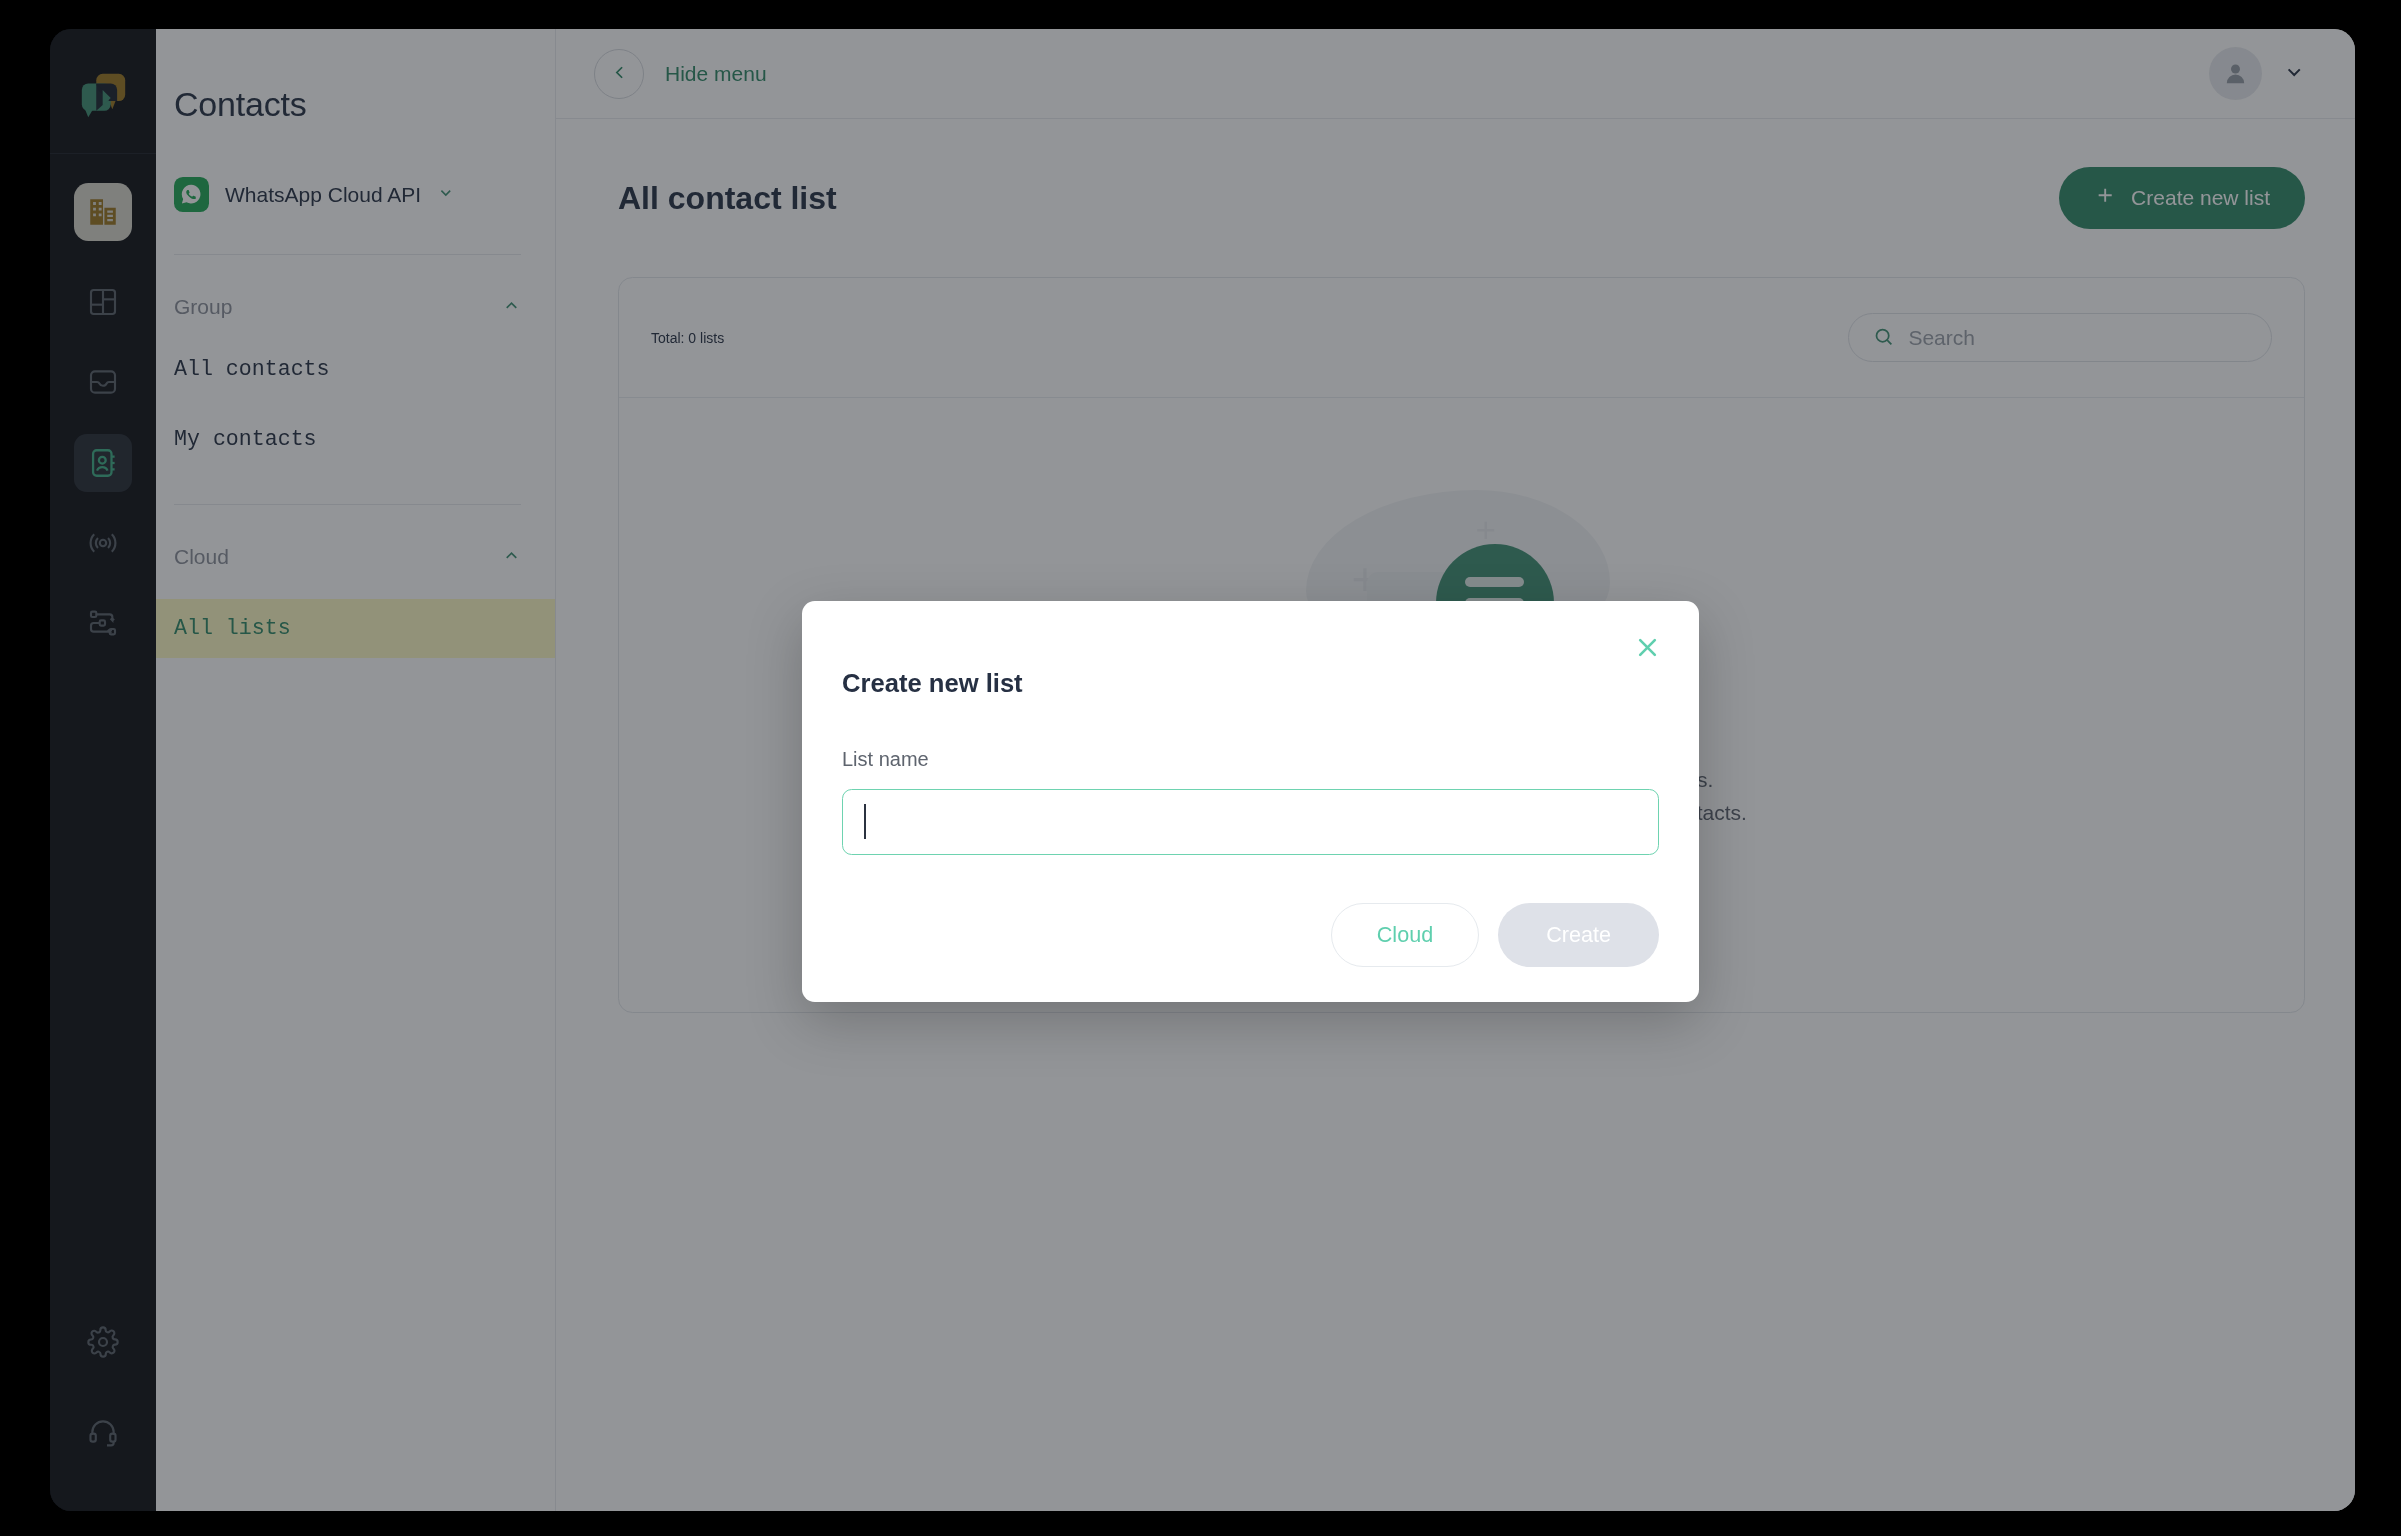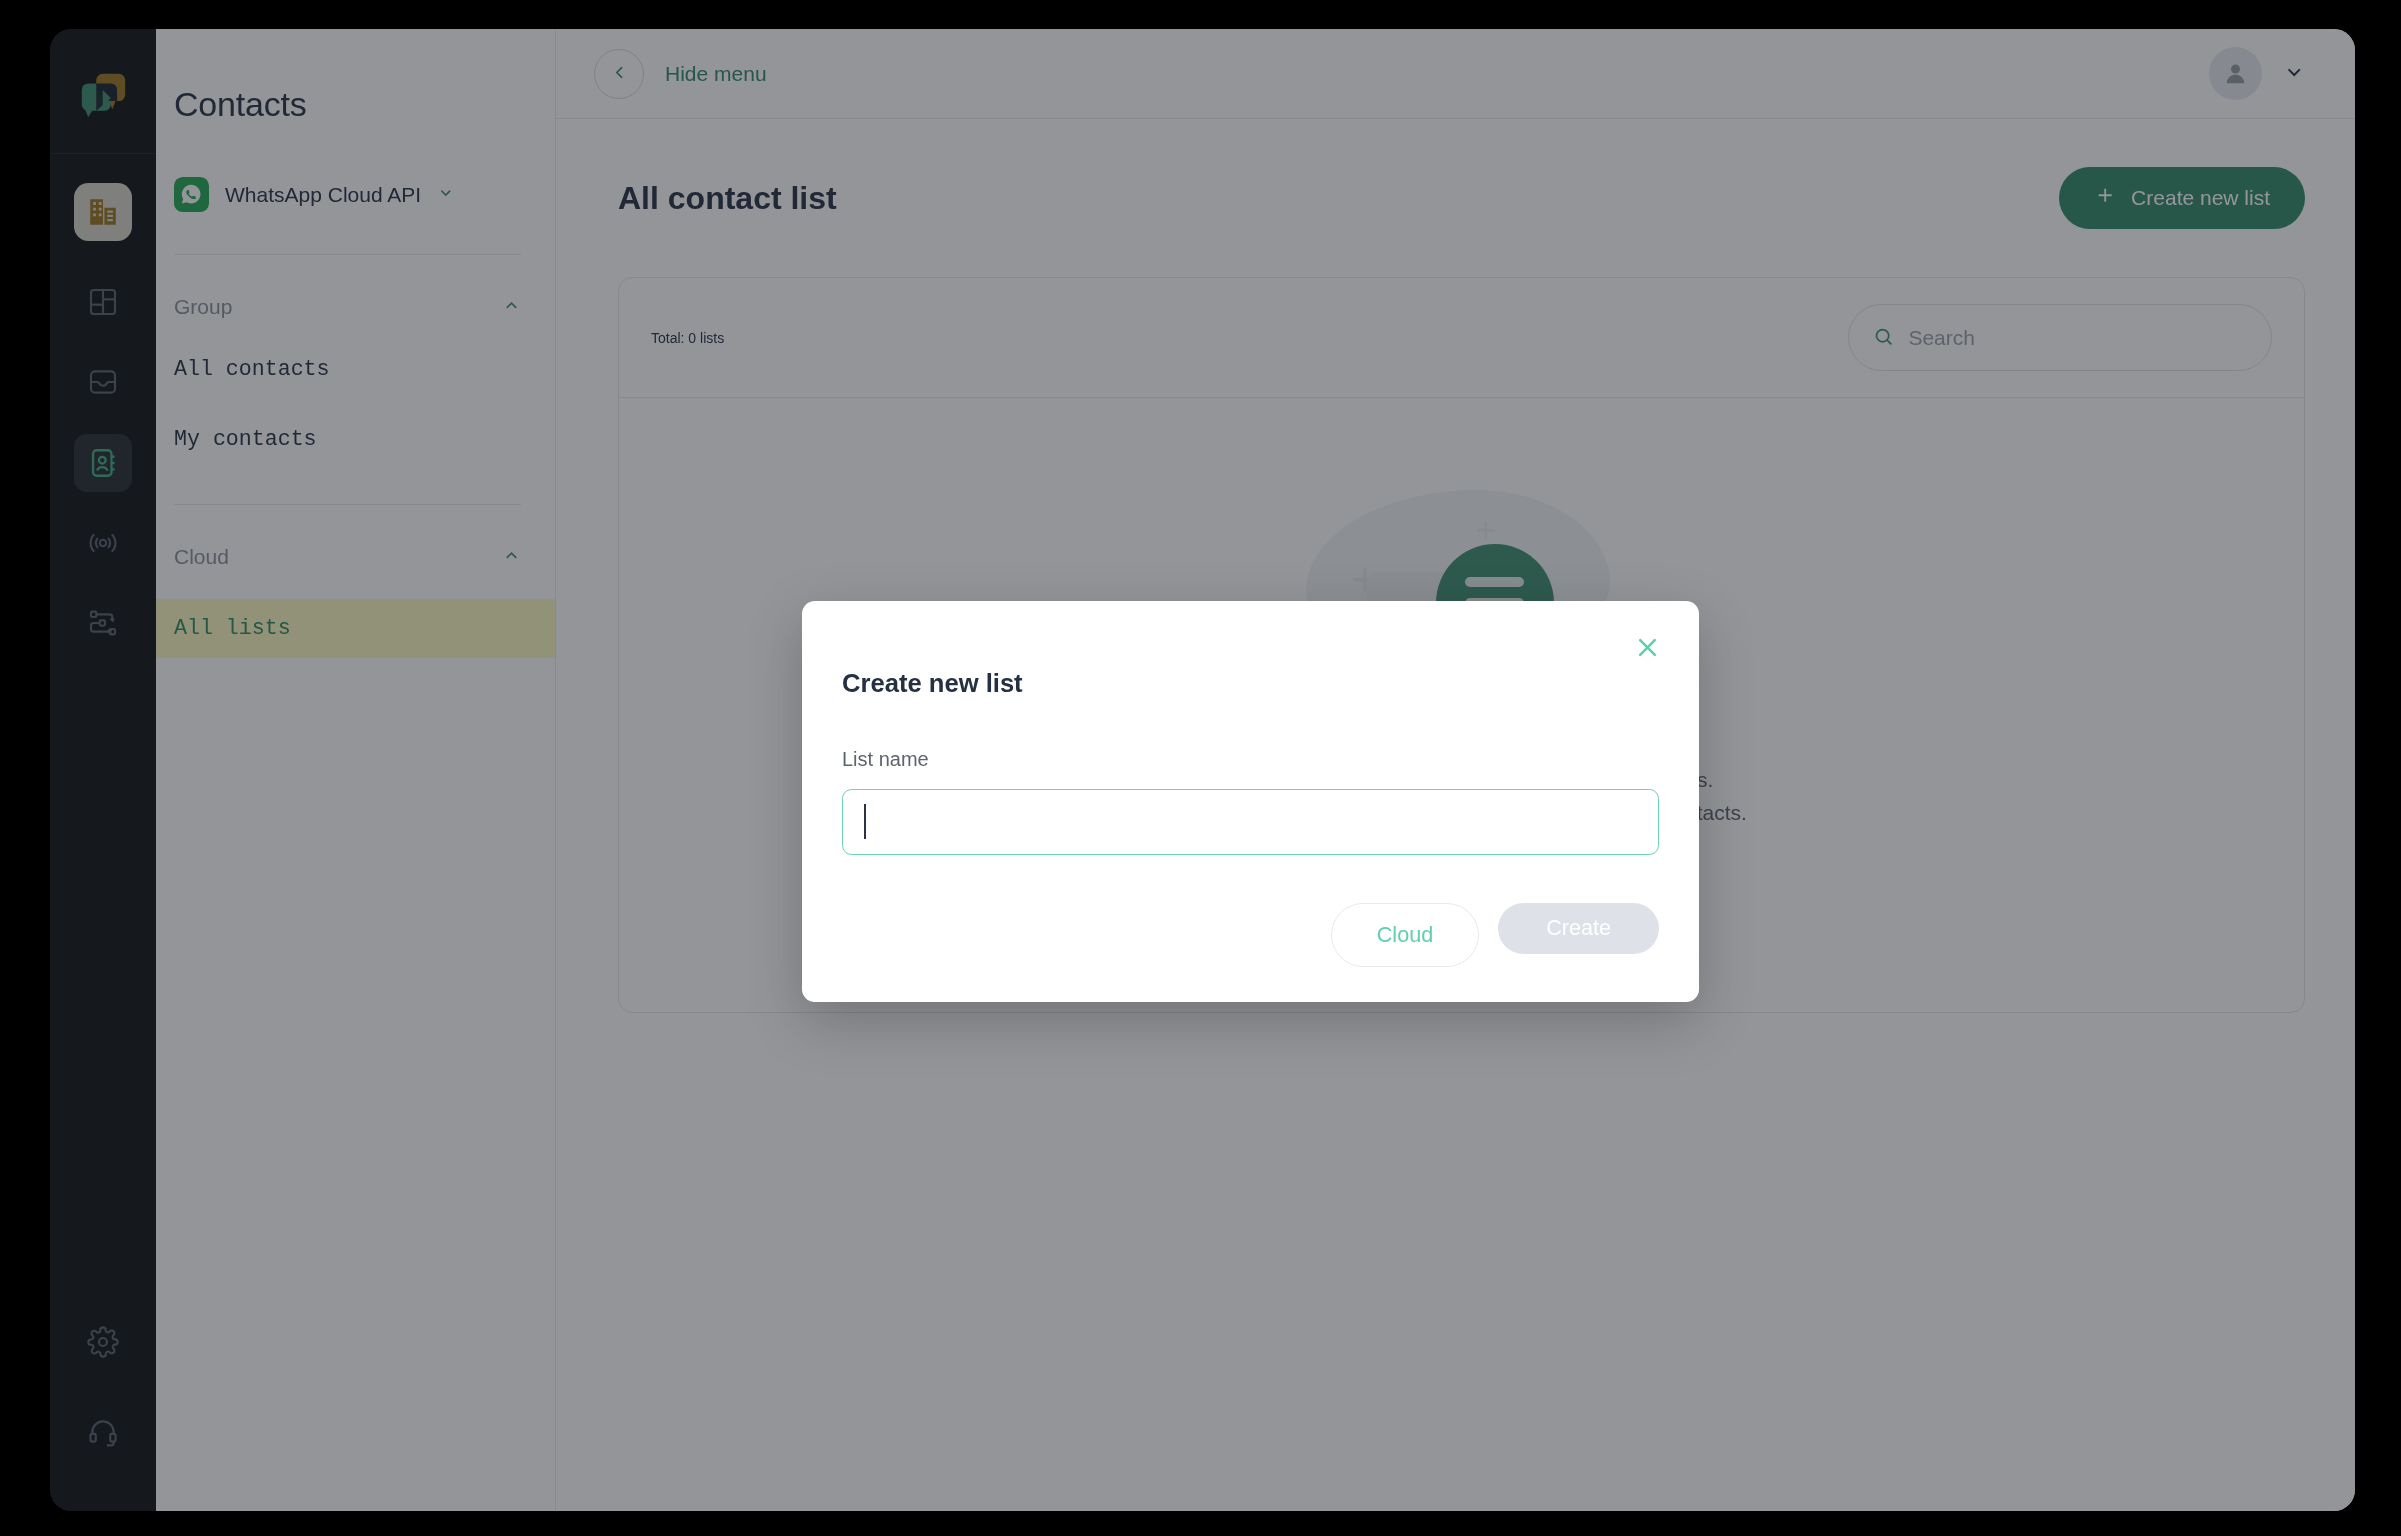--- a/index.html
+++ b/index.html
@@ -228,21 +228,21 @@
   .card-toolbar {
     height: 120px;
     flex: 0 0 120px;
     border-bottom: 1.1px solid #e9ebef;
     display: flex; align-items: center;
     padding: 0 32px;
   }
   .total-label { font-size: 14px; color: #263043; }
   .search-box {
     margin-left: auto;
-    width: 424px; height: 67px;
+    width: 424px; height: 49px;
     border: 1.2px solid #dfe2e7;
     border-radius: 34px;
     display: flex; align-items: center;
     gap: 14.4px;
     padding: 0 24px;
     cursor: text;
   }
   .search-box input {
     border: none; outline: none; background: transparent;
     font-size: 21px; color: #263043;
@@ -359,21 +359,21 @@
     height: 64px; padding: 0 45px;
     border-radius: 34px;
     border: 1.3px solid #e6eaee;
     background: #ffffff;
     color: #5FCFAE;
     font-size: 21.6px;
     cursor: pointer;
     font-family: "Liberation Sans", sans-serif;
   }
   .btn-disabled {
-    height: 51px; padding: 0 48px;
+    height: 64px; padding: 0 48px;
     border-radius: 34px;
     border: none;
     background: #dee1e8;
     color: #ffffff;
     font-size: 21.6px;
     cursor: not-allowed;
     font-family: "Liberation Sans", sans-serif;
   }
 </style>
 </head>

